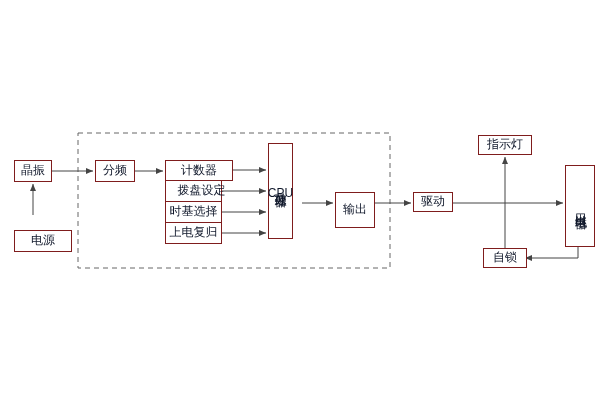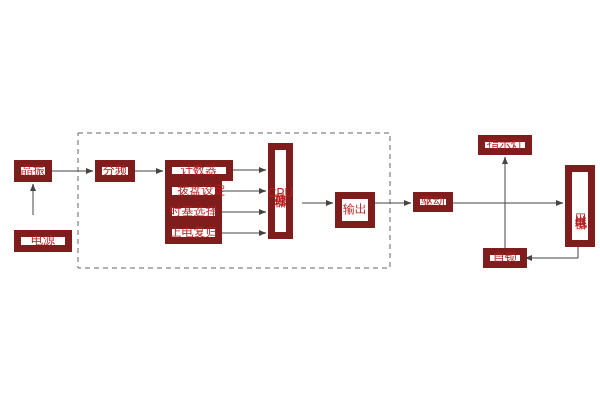--- a/index.html
+++ b/index.html
@@ -12,27 +12,27 @@
     background: #ffffff;
     overflow: hidden;
   }
   svg.wires {
     position: absolute;
     left: 0; top: 0;
     width: 600px; height: 400px;
   }
   .node {
     position: absolute;
-    border: 7px solid #7f1d1d;
+    border: 1px solid #7f1d1d;
     background: #ffffff;
     display: flex;
     align-items: center;
     justify-content: center;
     font-size: 12px;
-    color: #b91c1c;
+    color: #0f172a;
     text-align: center;
     line-height: 1.15;
     white-space: nowrap;
   }
   .cpu { flex-direction: column; line-height: 1.05; }
   .vtext {
     writing-mode: vertical-lr;
     text-orientation: upright;
     letter-spacing: 1px;
   }

